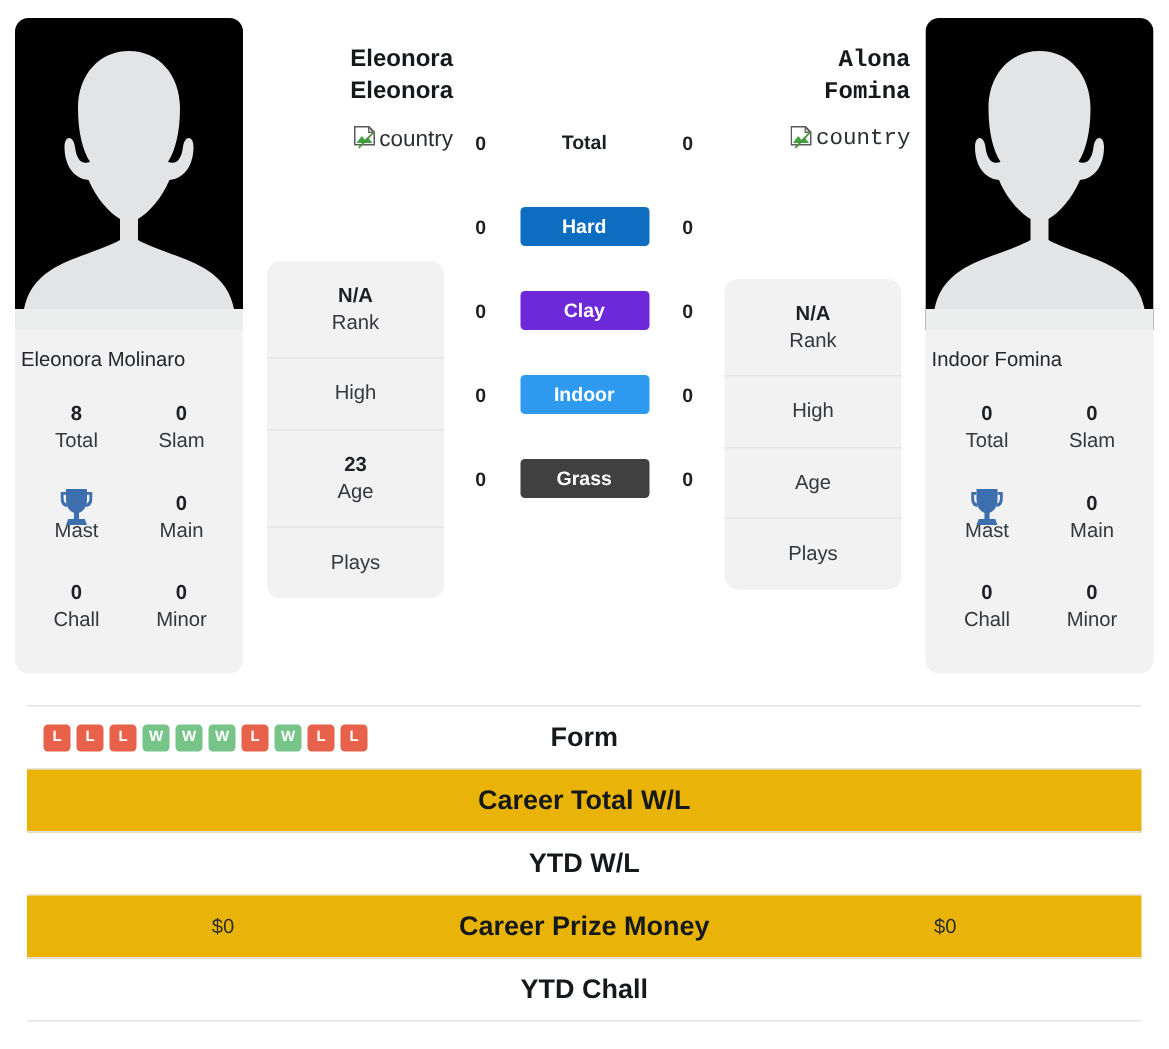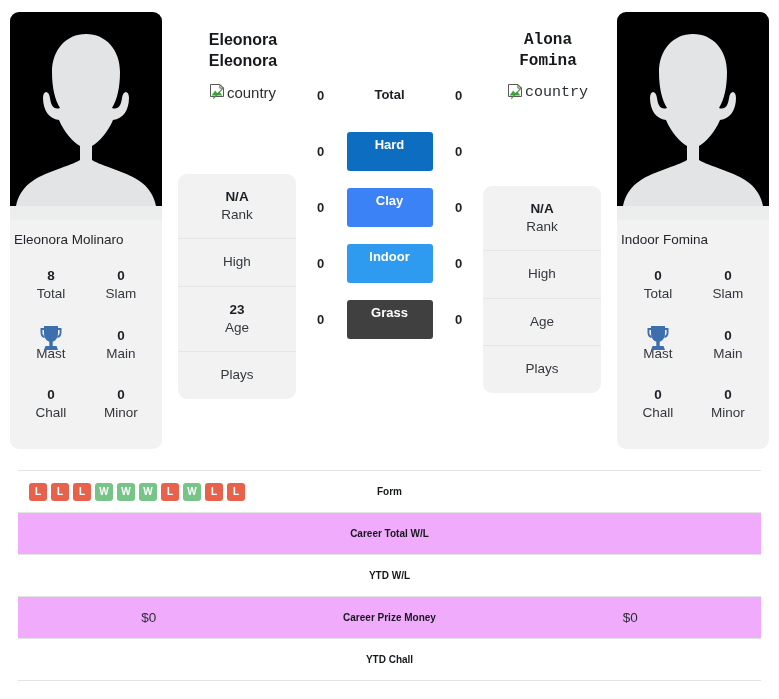--- a/index.html
+++ b/index.html
@@ -127,21 +127,21 @@
     font-size: 13.5px;
     color: #33383d;
     line-height: 1.35;
   }
 
   
   .name-col {
     width: 118px;
     margin: 0 6px;
     flex: 0 0 auto;
-    text-align: center;
+    text-align: right;
     position: absolute;
   }
   .name-col .pname {
     font-size: 16px;
     font-weight: bold;
     color: #16191c;
     line-height: 1.3;
   }
   .broken-img {
     display: inline-flex;
@@ -182,21 +182,21 @@
     flex: 0 0 auto;
   }
   .surf-mid {
     width: 86px;
     flex: 0 0 auto;
     text-align: center;
   }
   .surf-pill {
     display: block;
     width: 86px;
-    height: 39px;
+    height: 26px;
     line-height: 26px;
     border-radius: 3px;
     color: #ffffff;
     font-size: 13px;
     font-weight: bold;
     text-align: center;
     box-sizing: border-box;
   }
   .surf-plain {
     display: block;
@@ -214,34 +214,34 @@
     width: 743px;
     margin: 0 auto;
     border-top: 1px solid #e4e4e6;
   }
   .srow {
     display: flex;
     align-items: center;
     min-height: 41px;
     border-bottom: 1px solid #e4e4e6;
   }
-  .srow.alt { background: #f0abfc; }
+  .srow.alt { background: #eab308; }
   .scell-l, .scell-r {
     flex: 1 1 0;
     text-align: center;
     font-size: 13.5px;
     color: #2b2f33;
     padding: 0 8px;
     box-sizing: border-box;
     min-width: 0;
   }
   .scell-m {
     flex: 0 0 220px;
     text-align: center;
-    font-size: 10px;
+    font-size: 18px;
     font-weight: bold;
     color: #16191c;
     padding: 0 6px;
     box-sizing: border-box;
   }
   .form-badges {
     display: flex;
     gap: 4px;
     justify-content: flex-start;
     padding-left: 3px;
@@ -359,21 +359,21 @@
       <div class="surf-row">
         <div class="surf-num">0</div>
         <div class="surf-mid">
           <span class="surf-pill" id="pill-1" style="background: rgb(13, 110, 193);">Hard</span>
         </div>
         <div class="surf-num">0</div>
       </div>
       <div class="surf-row">
         <div class="surf-num">0</div>
         <div class="surf-mid">
-          <span class="surf-pill" id="pill-2" style="background: #3b82f6;">Clay</span>
+          <span class="surf-pill" id="pill-2" style="background: #6d28d9;">Clay</span>
         </div>
         <div class="surf-num">0</div>
       </div>
       <div class="surf-row">
         <div class="surf-num">0</div>
         <div class="surf-mid">
           <span class="surf-pill" id="pill-3" style="background: rgb(46, 155, 240);">Indoor</span>
         </div>
         <div class="surf-num">0</div>
       </div>

